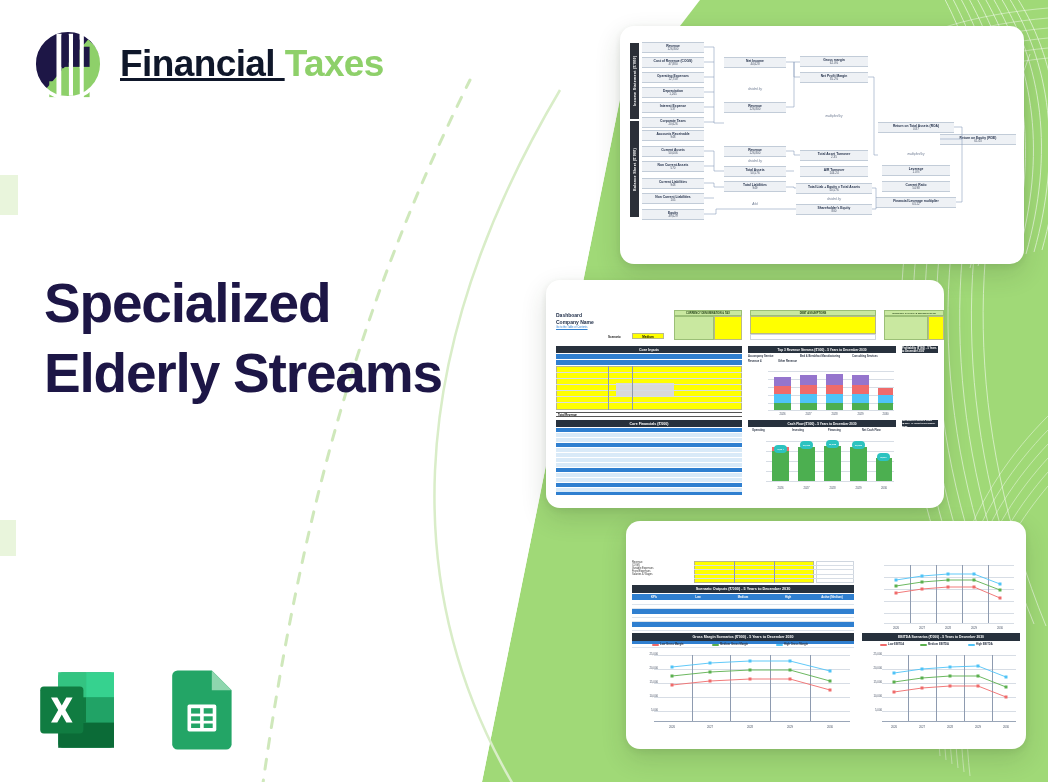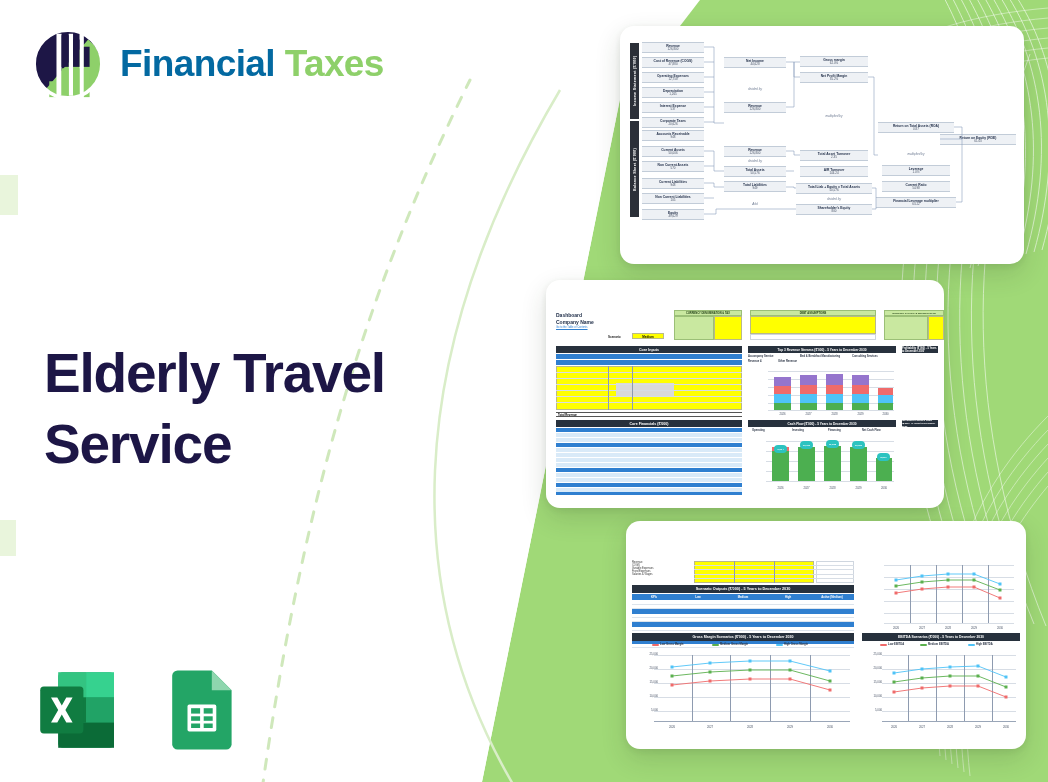--- a/index.html
+++ b/index.html
@@ -13,21 +13,21 @@
 
   
   .bg-layer { position: absolute; inset: 0; overflow: hidden; }
   .bg-svg { position: absolute; inset: 0; width: 1048px; height: 782px; }
 
   
   .logo-row { position: absolute; left: 32px; top: 28px; display: flex; align-items: center; gap: 16px; }
   .logo-mark { width: 72px; height: 72px; flex: none; }
   .logo-text { font-size: 37px; font-weight: 700; letter-spacing: -0.6px; white-space: nowrap;
                font-family: "Liberation Sans", sans-serif; }
-  .logo-text .w1 { color: #0369a1; }
+  .logo-text .w1 { color: #0f172a; text-decoration: underline; }
   .logo-text .w2 { color: #8ed06a; }
 
   
   .headline {
     position: absolute; left: 44px; top: 268px;
     width: 430px;
     color: #1d1646;
     font-size: 55px; line-height: 1.28;
     font-weight: 700; letter-spacing: -1.2px;
   }
@@ -175,23 +175,22 @@
         <rect x="24" y="74" width="9" height="22"></rect>
       </g>
       <circle cx="50" cy="50" r="47" fill="none" stroke="#ffffff" stroke-width="5"></circle>
     </svg>
     <div class="logo-text">
       <span class="w1">Financial </span><span class="w2">Taxes</span>
     </div>
   </div>
 
   <h1 class="headline">
-    <br>
-    <span>Elderly Travel</span><br>
-    <span>Service</span>
+    <span>Specialized</span><br>
+    <span>Elderly Streams</span><br>
   </h1>
 
   <div class="app-icons">
     <svg class="app-icon" viewBox="0 0 100 100">
       <rect x="28" y="8" width="62" height="84" rx="5" fill="#21a366"></rect>
       <rect x="28" y="8" width="31" height="28" fill="#33c481"></rect>
       <rect x="59" y="8" width="31" height="28" fill="#36d28f"></rect>
       <rect x="28" y="36" width="31" height="28" fill="#107c41"></rect>
       <rect x="59" y="36" width="31" height="28" fill="#21a366"></rect>
       <rect x="28" y="64" width="62" height="28" fill="#0b6b37"></rect>

